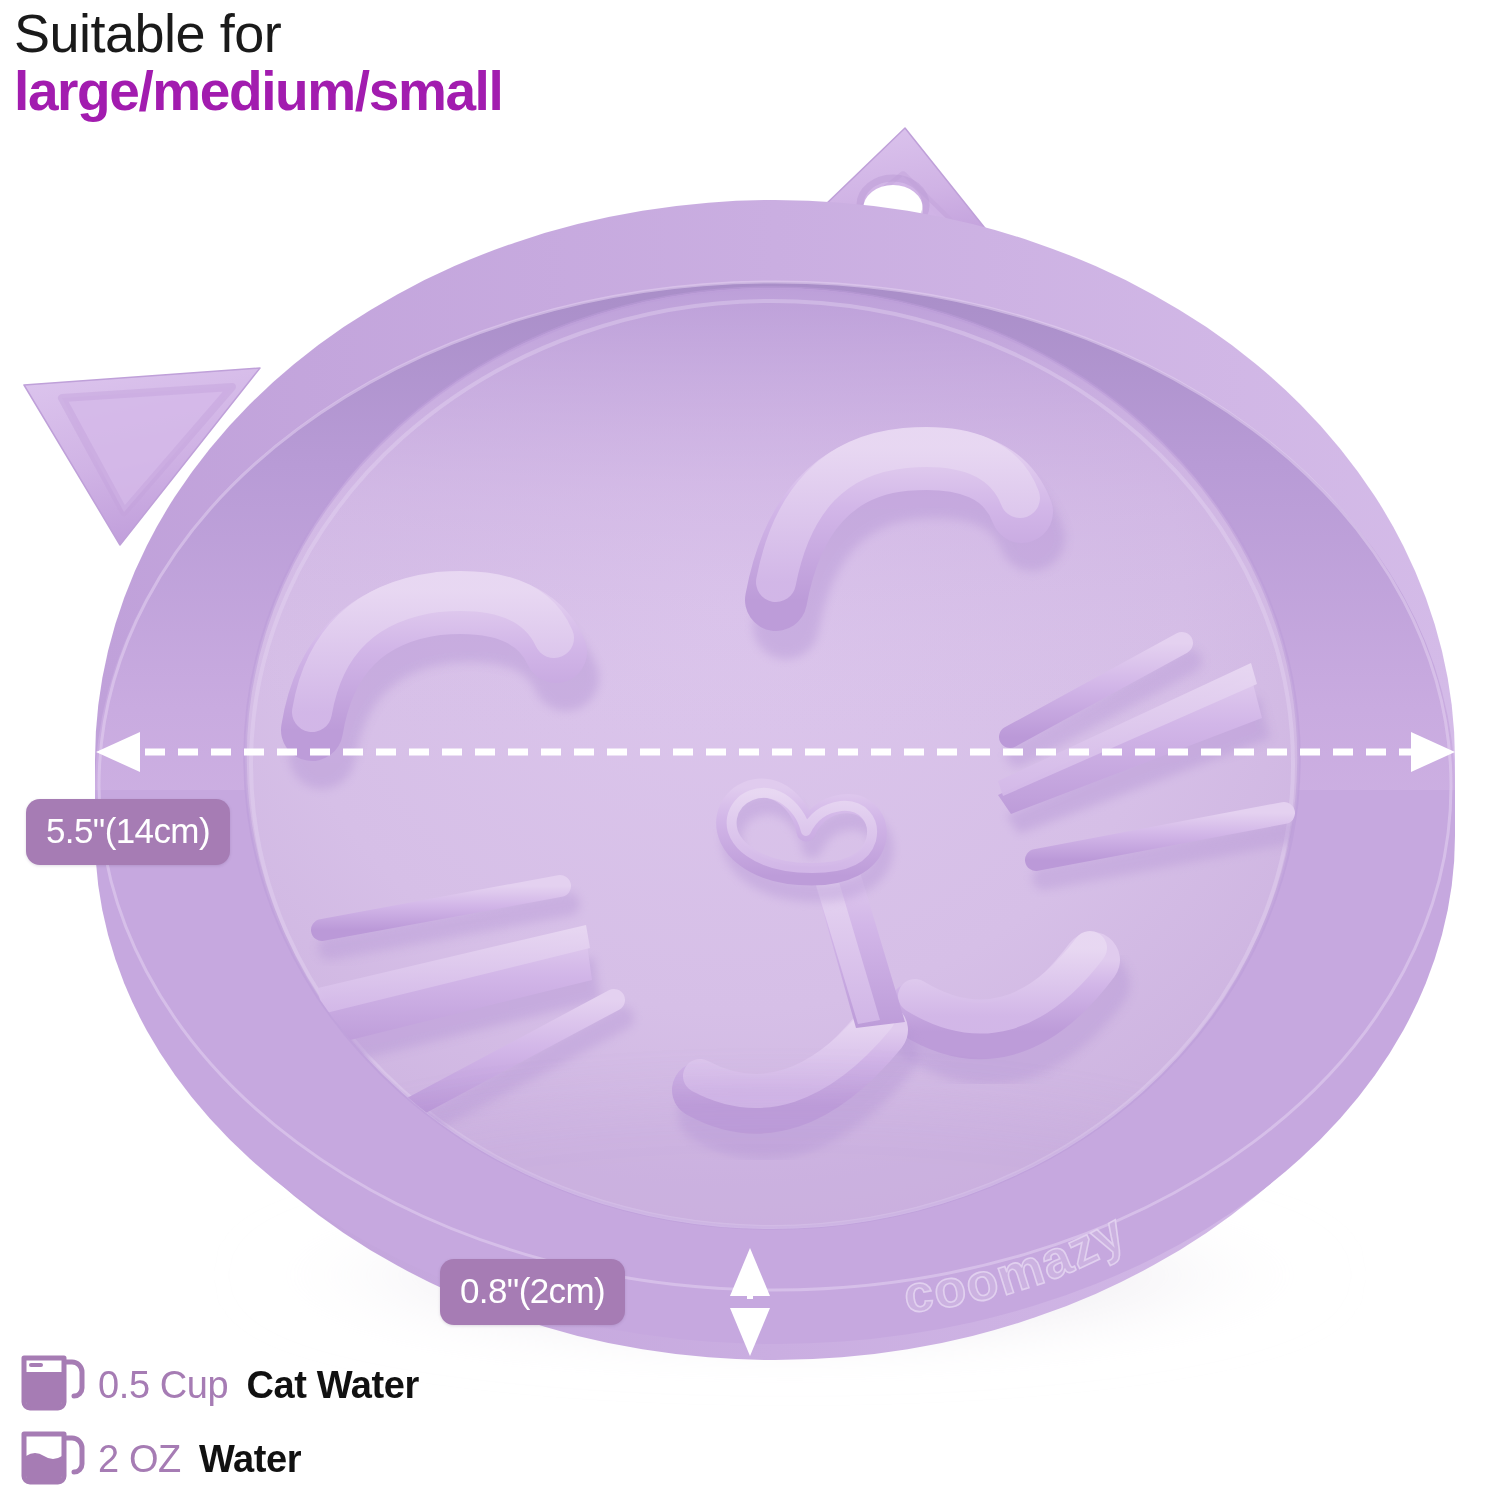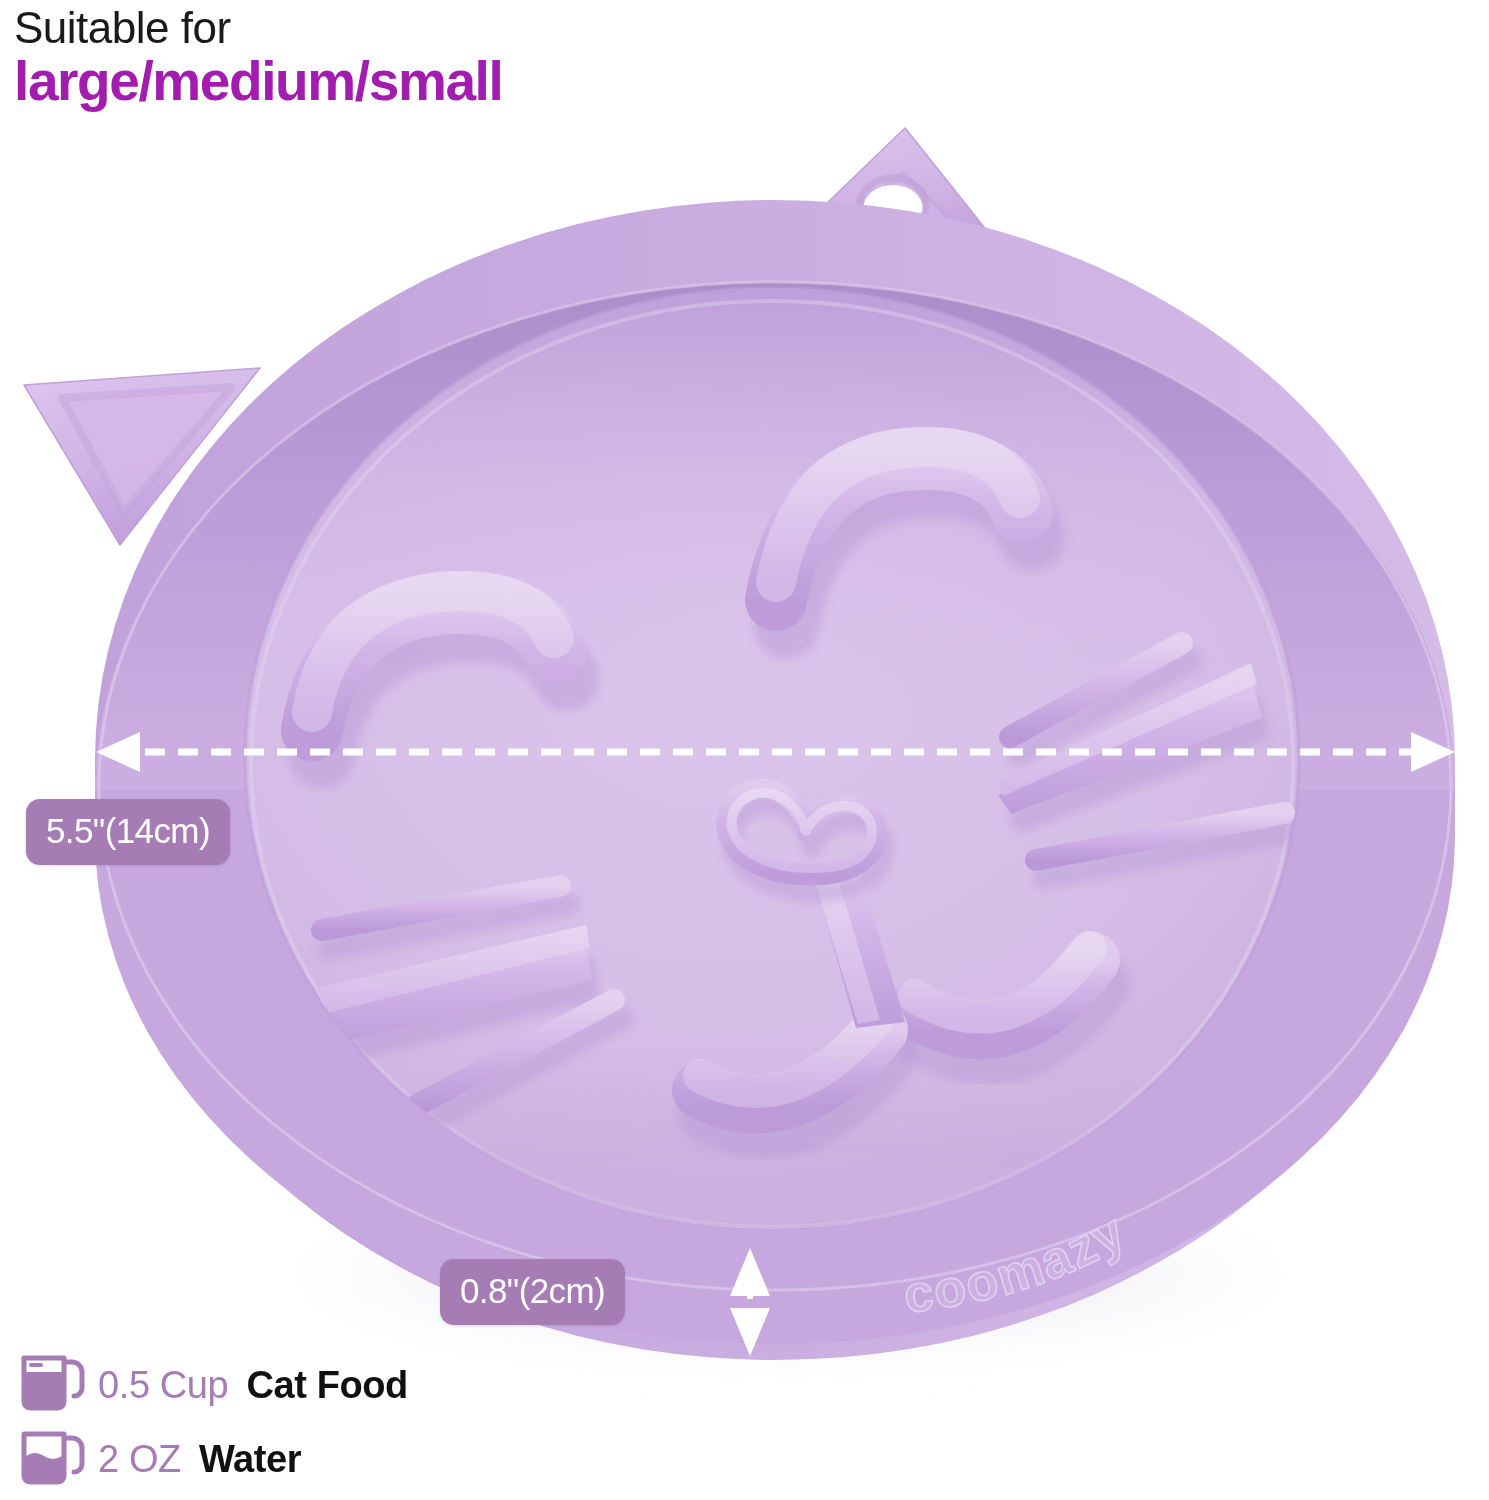--- a/index.html
+++ b/index.html
@@ -23,21 +23,21 @@
     top: 2px;
     width: 830px;
     line-height: 1.02;
     z-index: 40;
   }
   .heading .line {
     display: block;
     white-space: nowrap;
   }
   .hl-1, .hl-3 {
-    font-size: 44px;
+    font-size: 54px;
     font-weight: 400;
     color: #1a1a1a;
     letter-spacing: -0.5px;
   }
   .hl-2 {
     font-size: 55px;
     font-weight: 700;
     color: #a21caf;
     letter-spacing: -1.4px;
   }
@@ -356,21 +356,21 @@
 
   <div class="cap-row">
     <svg class="cap-icon" viewBox="0 0 74 66">
       <path d="M6 6 H46 V50 A6 6 0 0 1 40 56 H12 A6 6 0 0 1 6 50 Z" fill="none" stroke="#a67cb4" stroke-width="5" stroke-linejoin="round"></path>
       <path d="M8 20 H44 V50 A5 5 0 0 1 39 55 H13 A5 5 0 0 1 8 50 Z" fill="#a67cb4"></path>
       <path d="M48 10 H54 A10 10 0 0 1 64 20 V36 A8 8 0 0 1 56 44" fill="none" stroke="#a67cb4" stroke-width="5" stroke-linecap="round"></path>
       <line x1="13" y1="13" x2="23" y2="13" stroke="#a67cb4" stroke-width="4" stroke-linecap="round"></line>
     </svg>
     <span class="cap-text">
       <span class="cap-amount">0.5 Cup</span>
-      <span class="cap-label">Cat Food</span>
+      <span class="cap-label">Cat Water</span>
     </span>
   </div>
 
   <div class="cap-row">
     <svg class="cap-icon" viewBox="0 0 74 66">
       <path d="M6 8 H46 V50 A6 6 0 0 1 40 56 H12 A6 6 0 0 1 6 50 Z" fill="none" stroke="#a67cb4" stroke-width="5" stroke-linejoin="round"></path>
       <path d="M8 30 Q17 24 26 30 T44 30 V50 A5 5 0 0 1 39 55 H13 A5 5 0 0 1 8 50 Z" fill="#a67cb4"></path>
       <path d="M48 12 H54 A10 10 0 0 1 64 22 V38 A8 8 0 0 1 56 46" fill="none" stroke="#a67cb4" stroke-width="5" stroke-linecap="round"></path>
     </svg>
     <span class="cap-text">

